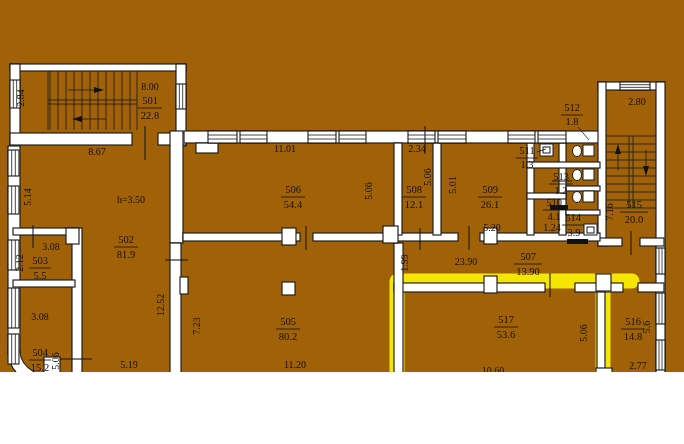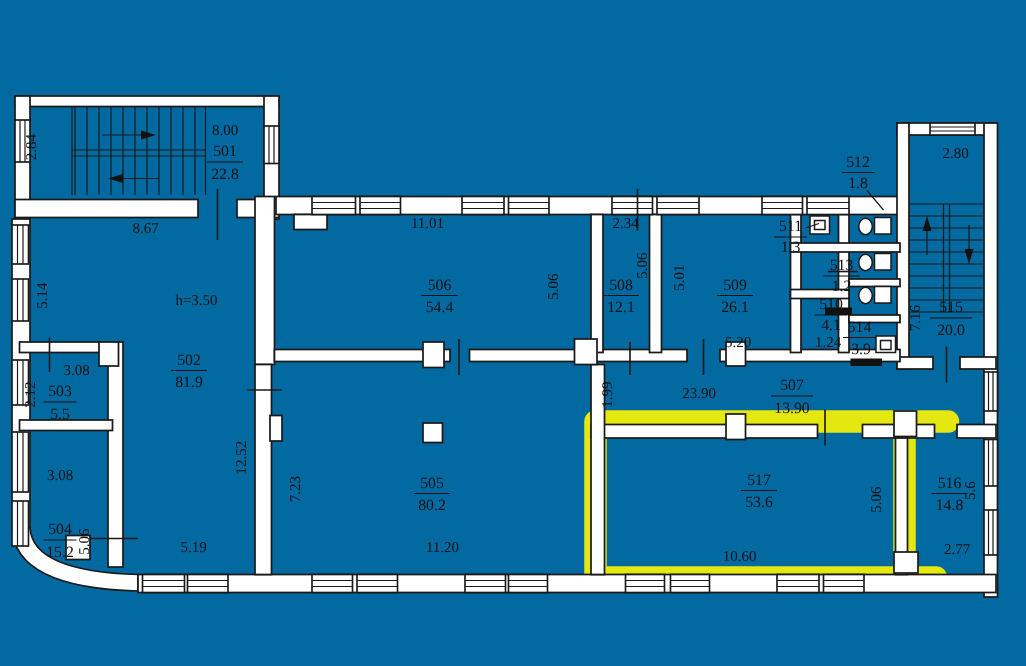--- a/index.html
+++ b/index.html
@@ -1,16 +1,16 @@
 <!DOCTYPE html>
 <html><head>
 <meta charset="utf-8">
 <style>
   html,body{margin:0;padding:0;background:#ffffff;}
-  .stage{position:relative;width:684px;height:444px;background:#0369a1;overflow:hidden;}
+  .stage{position:relative;width:684px;height:372px;background:#a16207;overflow:hidden;}
   svg{display:block;}
   text{font-family:"Liberation Serif","DejaVu Serif",serif;fill:#111;}
   .dim{font-size:10px;}
   .num{font-size:10.5px;}
   .wall{fill:#ffffff;stroke:#1a1a1a;stroke-width:1.15;}
   .solid{fill:#111;stroke:none;}
   .ln{stroke:#1a1a1a;stroke-width:1.1;fill:none;}
   .thin{stroke:#1a1a1a;stroke-width:0.8;fill:none;}
   .bar{stroke:#111;stroke-width:0.8;}
   .fix{fill:#fff;stroke:#1a1a1a;stroke-width:1;}

